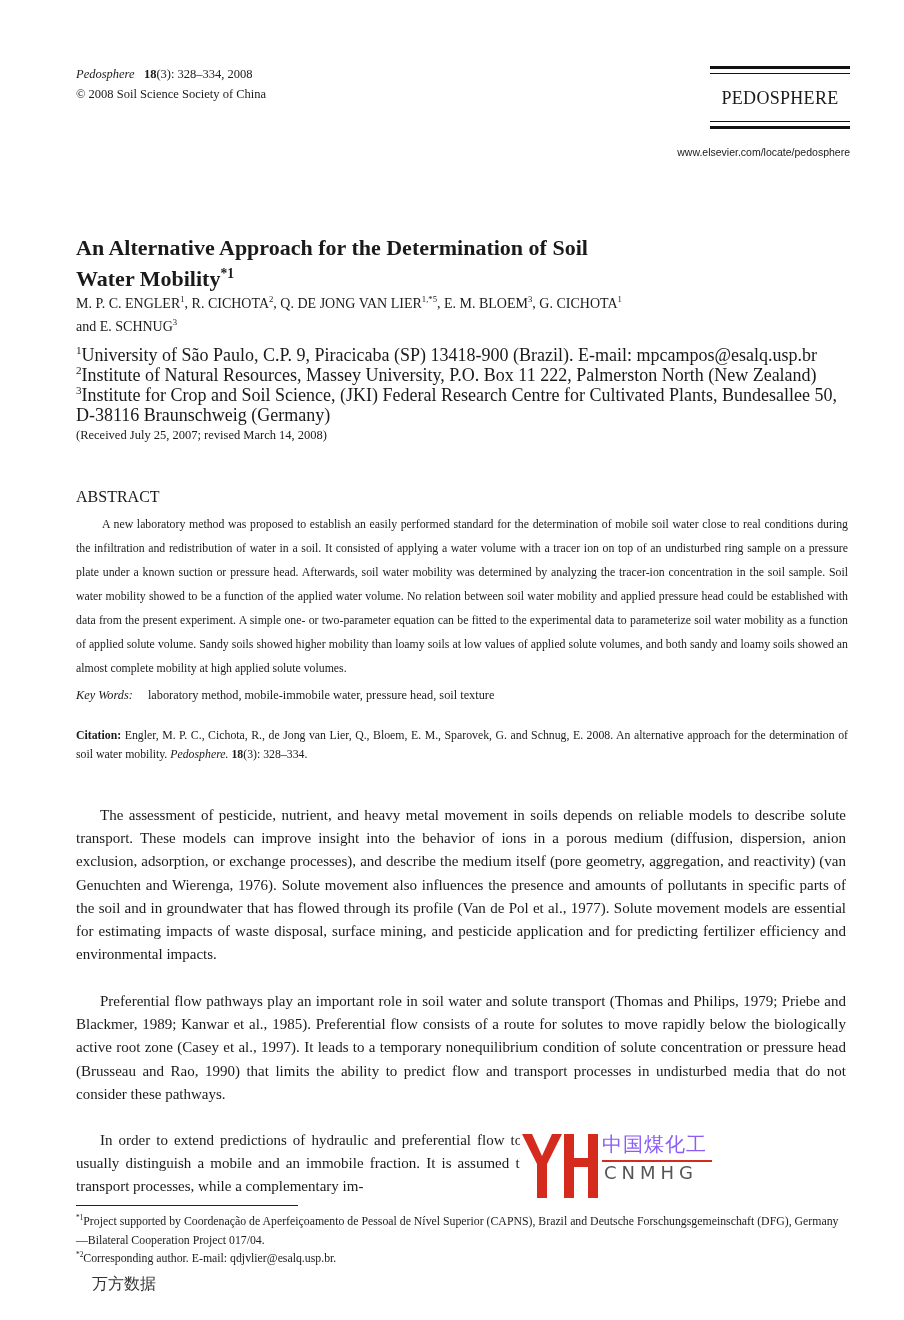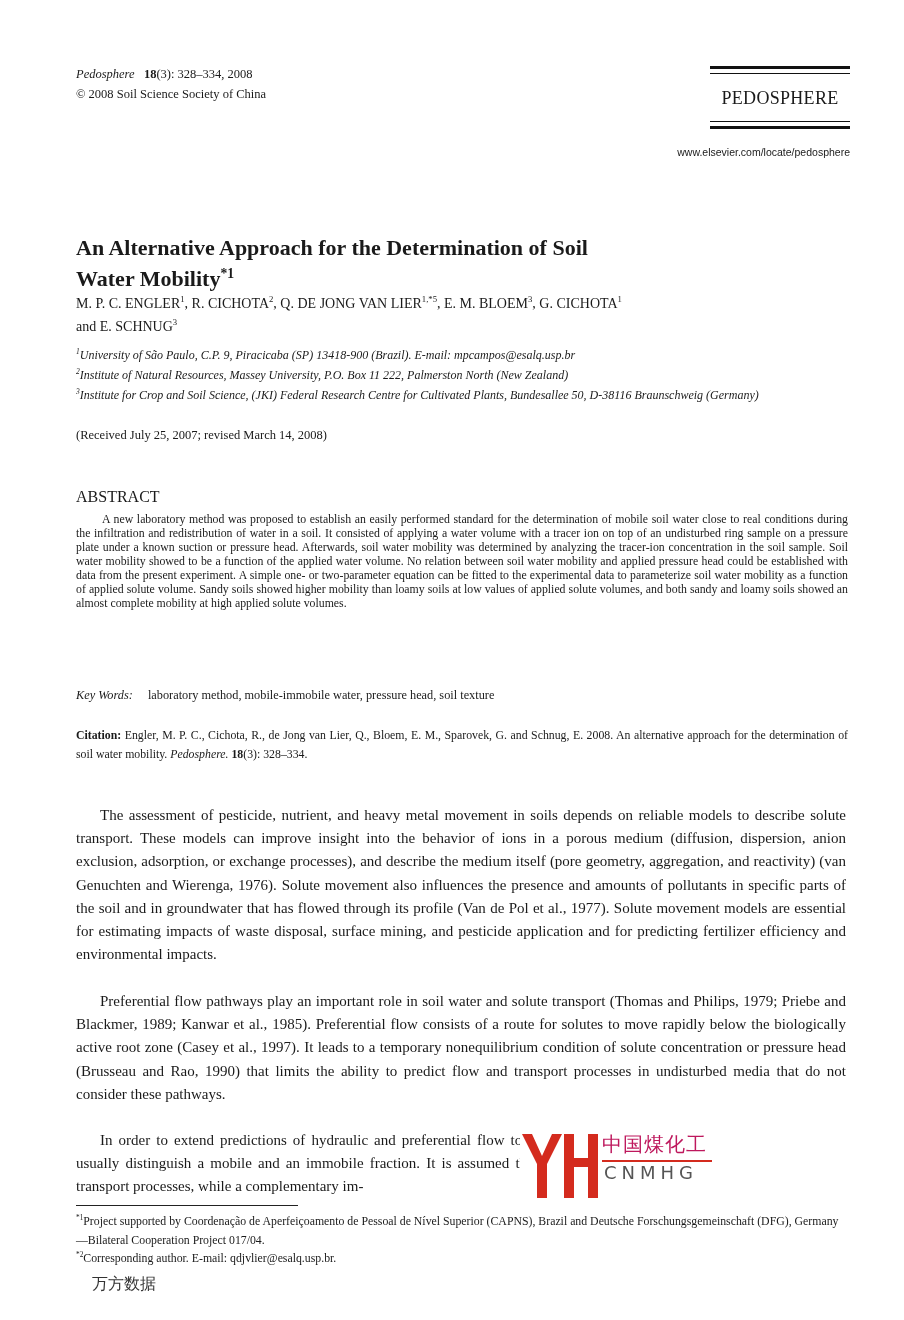--- a/index.html
+++ b/index.html
@@ -9,40 +9,40 @@
   .header-left .journal { font-style: italic; }
   .header-left .vol { font-weight: bold; }
   .brand { left: 710px; top: 66px; width: 140px; }
   .rule-thick { height: 3px; background: #111; }
   .rule-thin { height: 1px; background: #111; }
   .brand-name { text-align: center; font-size: 18px; letter-spacing: 0.3px; margin: 14px 0 12px 0; }
   .url { right: 54px; top: 146px; font-family: "Liberation Sans", sans-serif; font-size: 10.5px; }
   .title { left: 76px; top: 196px; width: 720px; font-size: 22px; font-weight: bold; line-height: 31px; margin-top: 36px; }
   sup { font-size: 0.62em; vertical-align: super; line-height: 0; }
   .authors { left: 76px; top: 292px; width: 780px; font-size: 14px; line-height: 23px; }
-  .affil { left: 76px; top: 345px; width: 780px; font-size: 12px; font-style: italic; line-height: 20px; }
+  .affil { left: 76px; top: 345px; width: 780px; font-size: 18px; line-height: 20px; }
   .received { left: 76px; top: 428px; font-size: 12.5px; }
   .abs-head { left: 76px; top: 488px; font-size: 16px; }
-  .abs-text { left: 76px; top: 512px; width: 772px; font-size: 11.8px; line-height: 14px; text-align: justify; text-indent: 26px; }
+  .abs-text { left: 76px; top: 512px; width: 772px; font-size: 11.8px; line-height: 24px; text-align: justify; text-indent: 26px; }
   .keywords { left: 76px; top: 688px; font-size: 12.3px; }
   .keywords .kw-label { font-style: italic; margin-right: 12px; }
   .citation { left: 76px; top: 726px; width: 772px; font-size: 11.8px; line-height: 19px; text-align: justify; }
   .citation b { font-weight: bold; }
   .body-text { left: 76px; width: 770px; font-size: 15px; line-height: 23.2px; text-align: justify; }
   .p1 { top: 804px; }
   .p2 { top: 990px; }
   .p3 { top: 1129px; }
   .indent { text-indent: 24px; }
   .fn-rule { left: 76px; top: 1205px; width: 222px; height: 1px; background: #222; }
   .footnotes { left: 76px; top: 1212px; width: 772px; font-size: 11.8px; line-height: 18.5px; }
   .wanfang { left: 92px; top: 1274px; font-family: "DejaVu Sans", sans-serif; font-size: 16px; color: #333; }
   .logo { left: 520px; top: 1130px; width: 325px; height: 70px; }
   .logo-bg { position: absolute; left: 0; top: 0; width: 330px; height: 70px; background: #ffffff; }
   .logo-mark { position: absolute; left: 0; top: 0; }
-  .logo-cn { position: absolute; left: 82px; top: 1px; font-family: Liberation Sans, sans-serif; font-size: 20px; color: #be185d; letter-spacing: 1px; }
+  .logo-cn { position: absolute; left: 82px; top: 1px; font-family: Liberation Sans, sans-serif; font-size: 20px; color: #8b5cf6; letter-spacing: 1px; }
   .logo-line { position: absolute; left: 82px; top: 30px; width: 110px; height: 2px; background: #d42b1e; }
   .logo-en { position: absolute; left: 84px; top: 32px; font-family: "DejaVu Sans", sans-serif; font-size: 18px; color: #555; letter-spacing: 5px; }
 </style>
 </head>
 <body>
 
 <div class="abs header-left">
   <div>
     <span class="journal">Pedosphere</span>&nbsp;&nbsp;
     <span class="vol">18</span><span>(3): 328–334, 2008</span>

